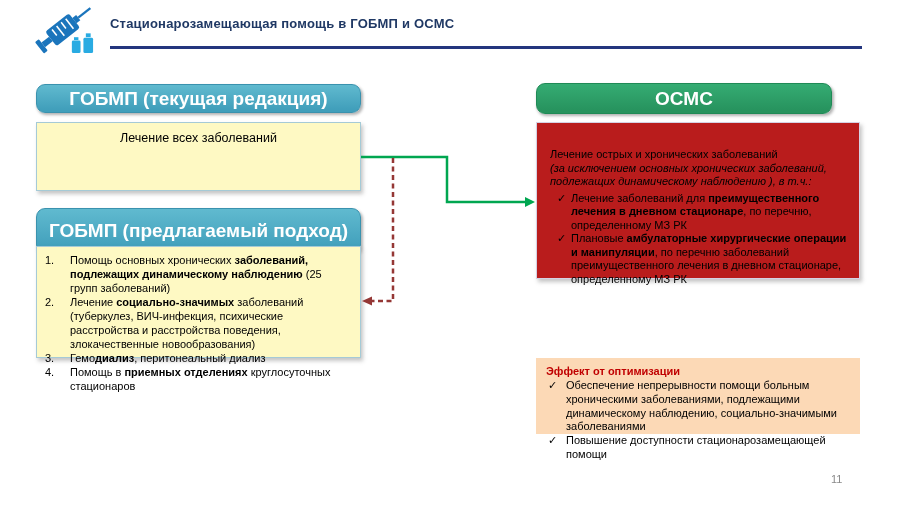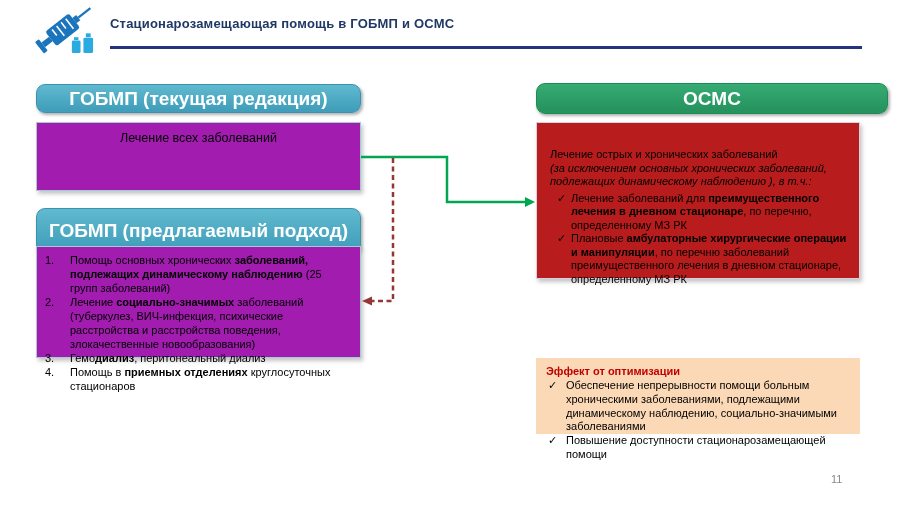--- a/index.html
+++ b/index.html
@@ -18,21 +18,21 @@
   
   .pill{
     position:absolute;border-radius:9px;color:#fff;font-weight:bold;font-size:19px;
     display:flex;align-items:center;justify-content:center;text-align:center;
     box-shadow:1.5px 2px 3px rgba(0,0,0,.30);
   }
   .pill.teal{background:linear-gradient(180deg,#60BACF 0%,#419FBB 90%);border:1px solid #3A92AE;}
   .pill.green{background:linear-gradient(180deg,#35AC73 0%,#27935E 90%);border:1px solid #1F8A56;}
   
   .panel{position:absolute;}
-  .panel.blue{background:#a21caf;border:1px solid #A5CAD6;box-shadow:2px 3px 4px rgba(110,110,110,.40);}
+  .panel.blue{background:#fef9c3;border:1px solid #A5CAD6;box-shadow:2px 3px 4px rgba(110,110,110,.40);}
   .panel.lavender{background:#b91c1c;border:1px solid #D5D1E3;box-shadow:2px 3px 4px rgba(110,110,110,.40);}
   .panel.orange{background:#FCD9B6;}
   .center-line{margin:8px 6px 0 6px;text-align:center;font-size:12.5px;}
   .intro{margin:0;padding:25px 10px 3px 13px;font-size:11px;line-height:13.5px;white-space:pre-wrap;}
   .effect-title{margin:0;padding:7px 10px 1px 10px;font-size:11px;font-weight:bold;color:#C00000;}
   
   .num-list{padding:6px 8px 0 5px;font-size:11px;line-height:14px;}
   .check-list{padding:0 8px 0 13px;font-size:11px;line-height:13.5px;}
   .panel.orange .check-list{padding:1px 8px 0 10px;line-height:13.8px;}
   .li-row{display:flex;align-items:flex-start;}
@@ -98,21 +98,21 @@
           <span class="li-marker">3.</span>
           <span class="li-body"><span>Гемо</span><span class="b">диализ</span><span>, перитонеальный диализ</span></span>
         </div>
         <div class="li-row">
           <span class="li-marker">4.</span>
           <span class="li-body"><span>Помощь в </span><span class="b">приемных отделениях</span><span> круглосуточных стационаров</span></span>
         </div>
       </div>
   </div>
 
-  <div class="pill green" style="left:536px;top:83px;width:352px;height:31px;">ОСМС</div>
+  <div class="pill green" style="left:536px;top:83px;width:296px;height:31px;">ОСМС</div>
 
   <div class="panel lavender" style="left:536px;top:122px;width:324px;height:157px;">
     <p class="intro"><span class="b">Лечение острых и хронических</span><span> заболеваний
 </span><span style="font-style: italic;">(за исключением основных хронических </span><span class="b" style="font-style: italic;">заболеваний, подлежащих динамическому наблюдению</span><span style="font-style: italic;"> ), в т.ч.:</span></p>
     <div class="check-list">
         <div class="li-row">
           <span class="li-marker">✓</span>
           <span class="li-body"><span>Лечение заболеваний для </span><span class="b">преимущественного лечения в дневном стационаре</span><span>, по перечню, определенному МЗ РК</span></span>
         </div>
         <div class="li-row">

